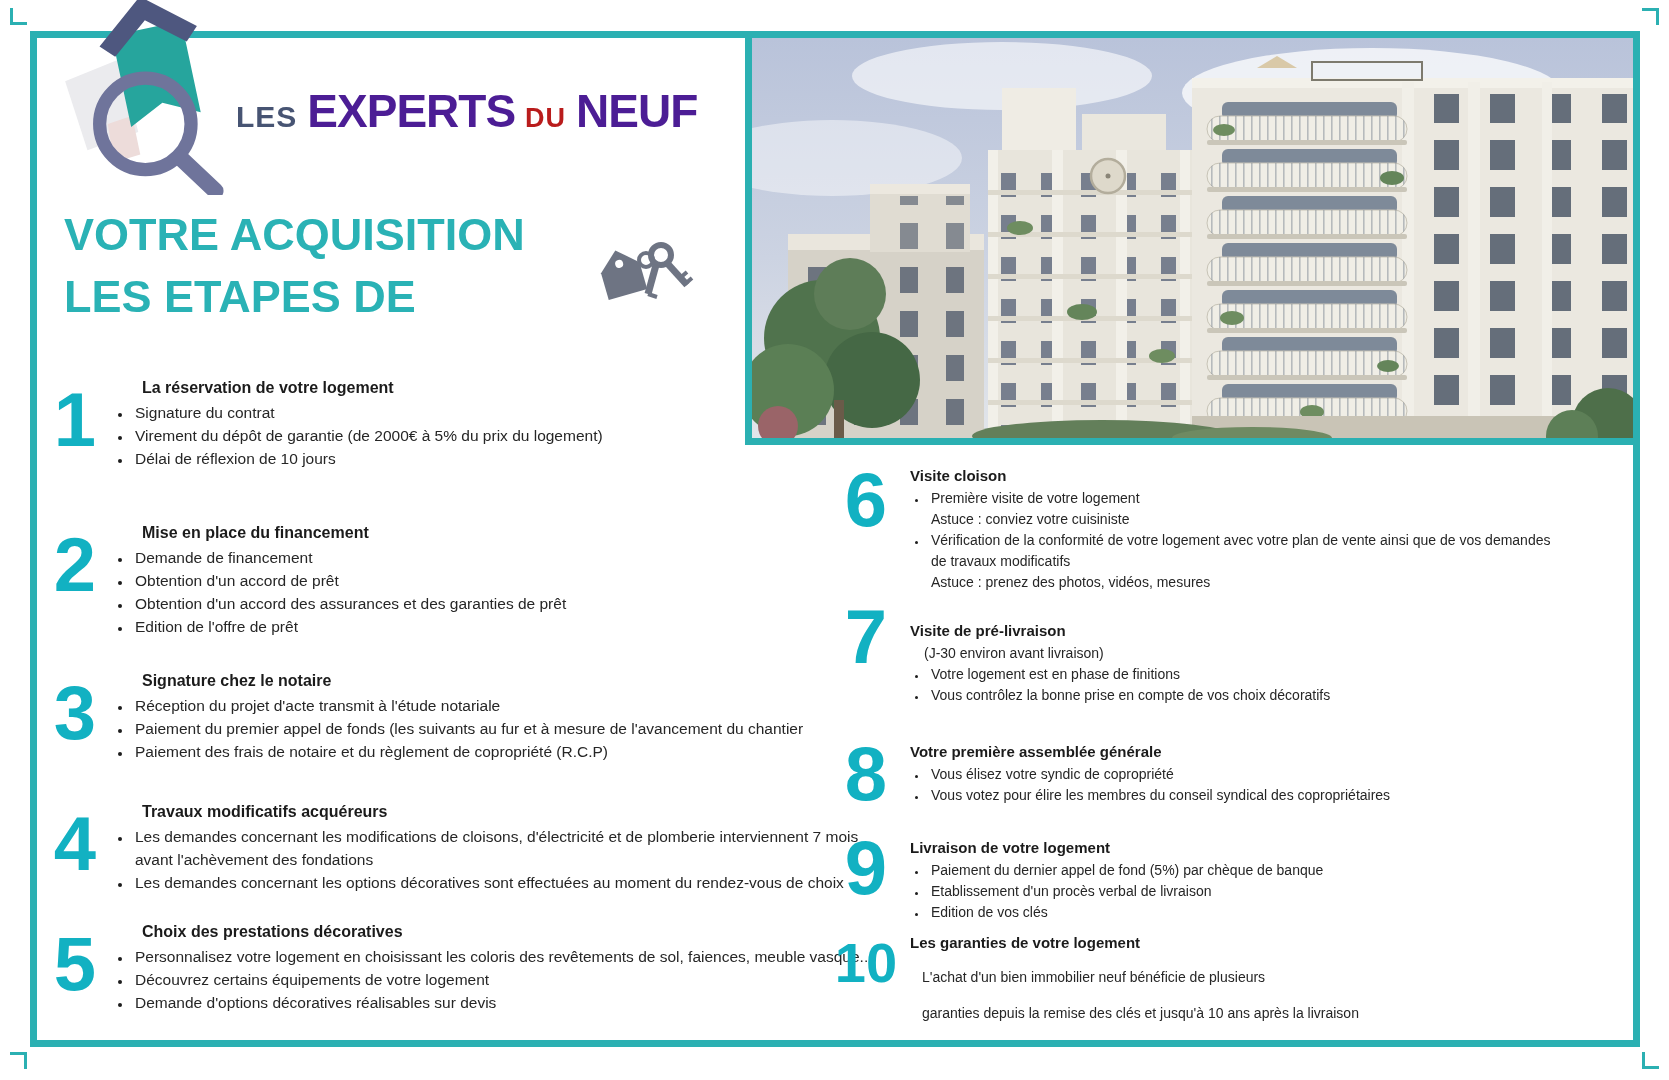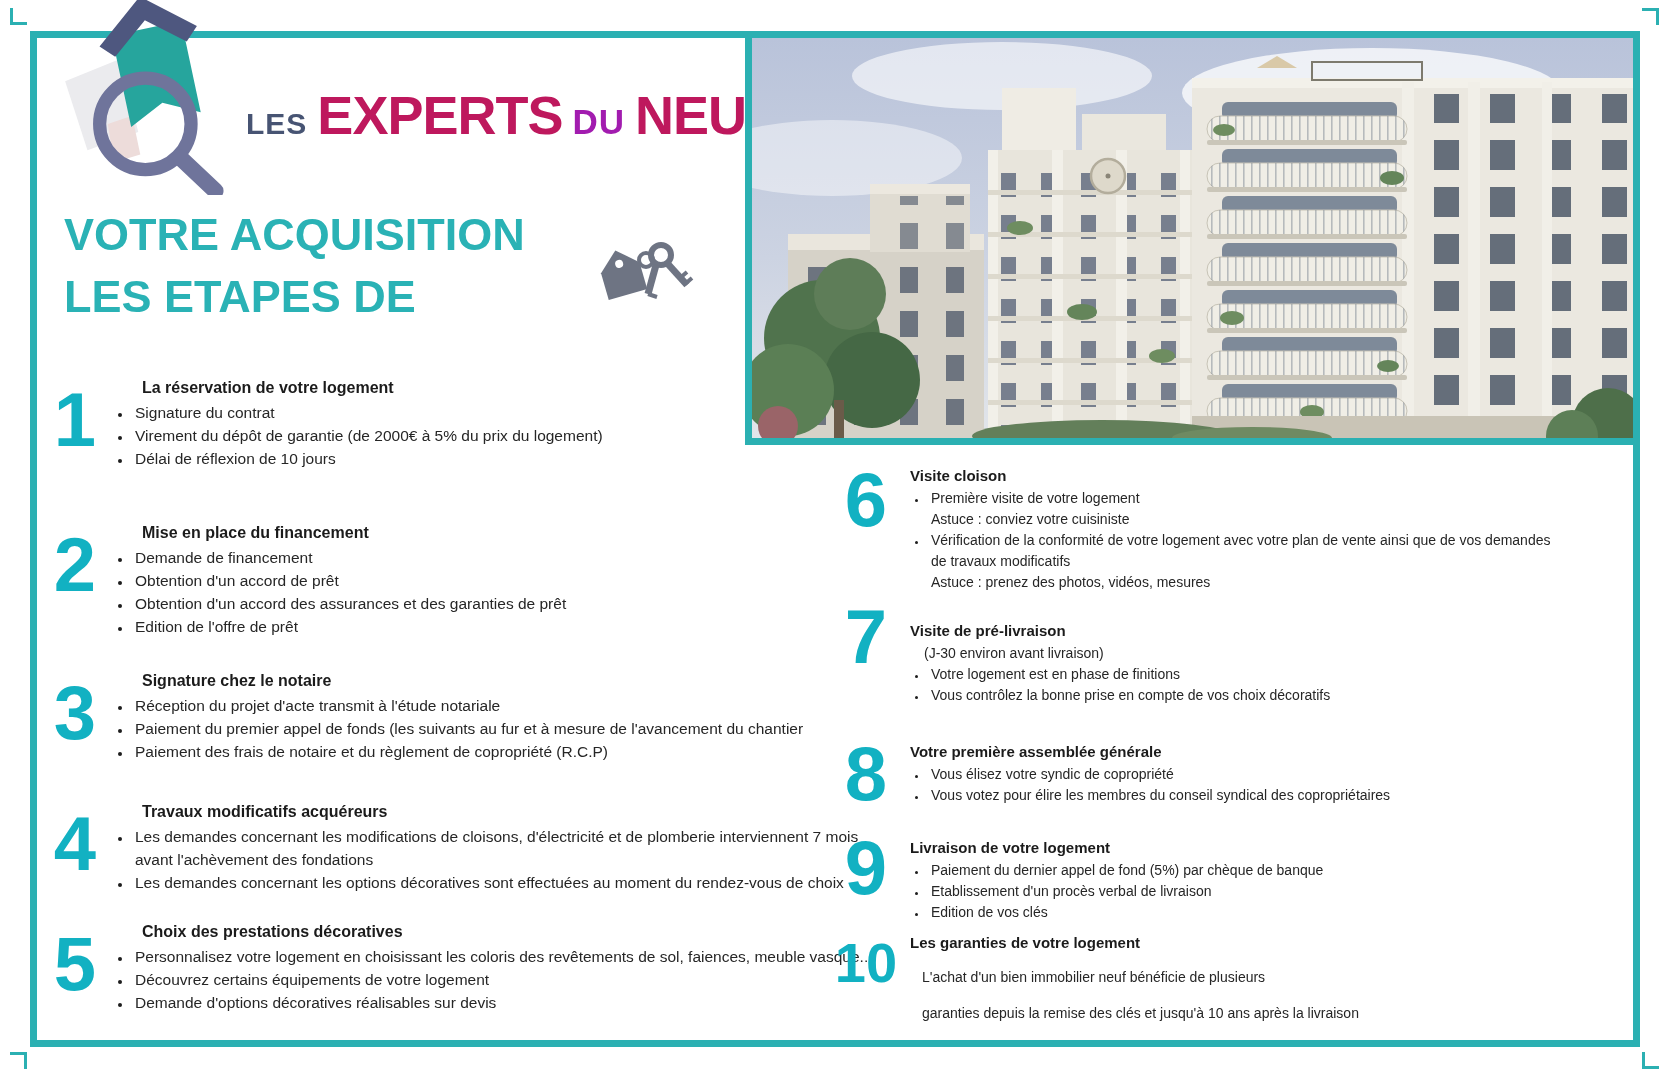--- a/index.html
+++ b/index.html
@@ -19,23 +19,23 @@
   
   .mark{position:absolute;width:17px;height:17px;}
   .mark.tl{left:10px;top:8px;border-left:3px solid var(--accent);border-bottom:3px solid var(--accent);}
   .mark.tr{left:1642px;top:8px;border-top:3px solid var(--accent);border-right:3px solid var(--accent);}
   .mark.bl{left:10px;top:1052px;border-top:3px solid var(--accent);border-right:3px solid var(--accent);}
   .mark.br{left:1642px;top:1052px;border-left:3px solid var(--accent);border-bottom:3px solid var(--accent);}
 
   
   .logo-svg{position:absolute;left:48px;top:0px;width:215px;height:195px;}
   .brand{position:absolute;left:236px;top:84px;display:flex;align-items:baseline;gap:10px;white-space:nowrap;}
-  .brand .sm{font-size:30px;font-weight:600;color:#475473;letter-spacing:1px;margin-left:10px;}
-  .brand .sm2{font-size:35px;font-weight:600;color:#a21caf;letter-spacing:1px;}
-  .brand .big{font-size:54px;font-weight:700;color:#be185d;letter-spacing:-1px;}
+  .brand .sm{font-size:30px;font-weight:600;color:#475473;letter-spacing:1px;}
+  .brand .sm2{font-size:27px;font-weight:600;color:#b91c1c;letter-spacing:1px;}
+  .brand .big{font-size:46px;font-weight:700;color:#4c1d95;letter-spacing:-1px;}
 
   
   .title{position:absolute;left:64px;top:204px;color:#2ab2b5;font-weight:700;font-size:45px;line-height:62px;letter-spacing:0px;}
   .keys-svg{position:absolute;left:596px;top:232px;width:100px;height:78px;}
 
   
   .photo{position:absolute;left:745px;top:31px;width:895px;height:414px;border:7px solid var(--accent);background:#cdd5e2;}
   .photo svg{display:block;width:100%;height:100%;}
 
   

